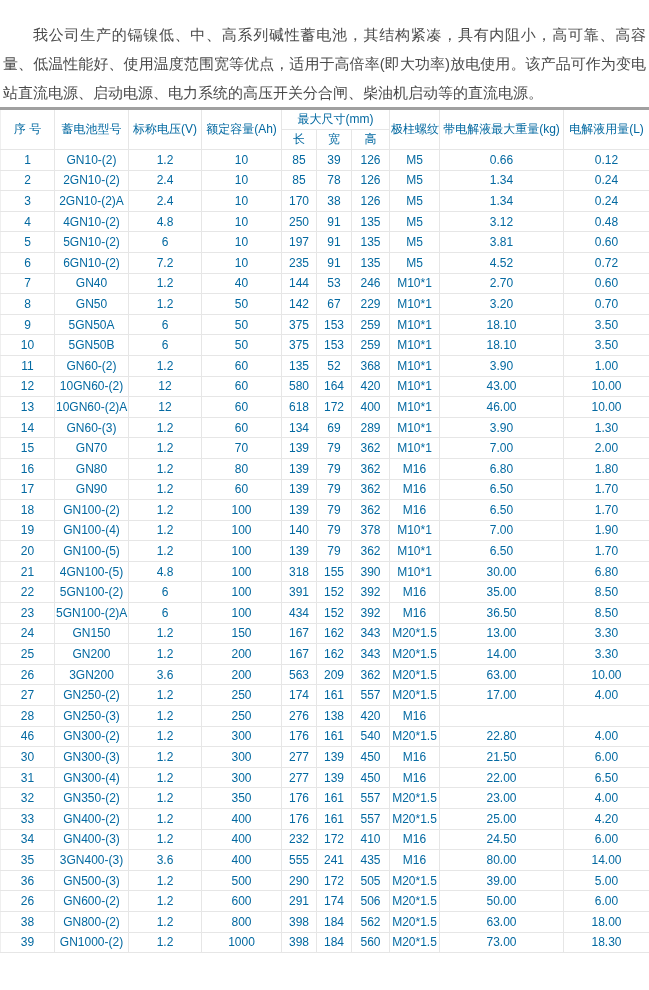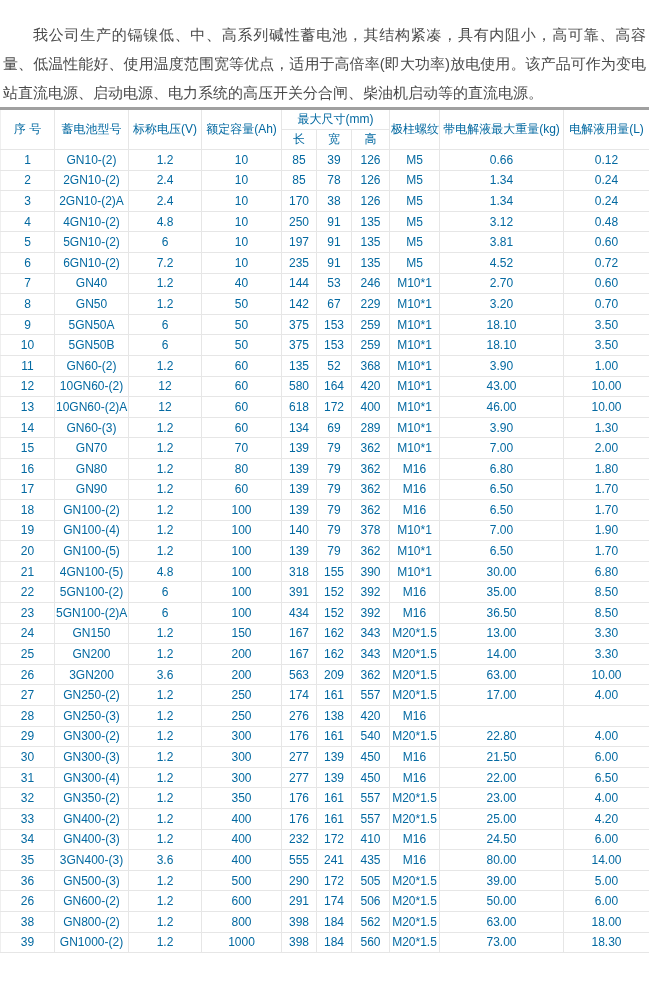--- a/index.html
+++ b/index.html
@@ -424,21 +424,21 @@
           <td>1.2</td>
           <td>250</td>
           <td>276</td>
           <td>138</td>
           <td>420</td>
           <td>M16</td>
           <td></td>
           <td></td>
         </tr>
         <tr>
-          <td>29</td>
+          <td>46</td>
           <td>GN300-(2)</td>
           <td>1.2</td>
           <td>300</td>
           <td>176</td>
           <td>161</td>
           <td>540</td>
           <td>M20*1.5</td>
           <td>22.80</td>
           <td>4.00</td>
         </tr>

